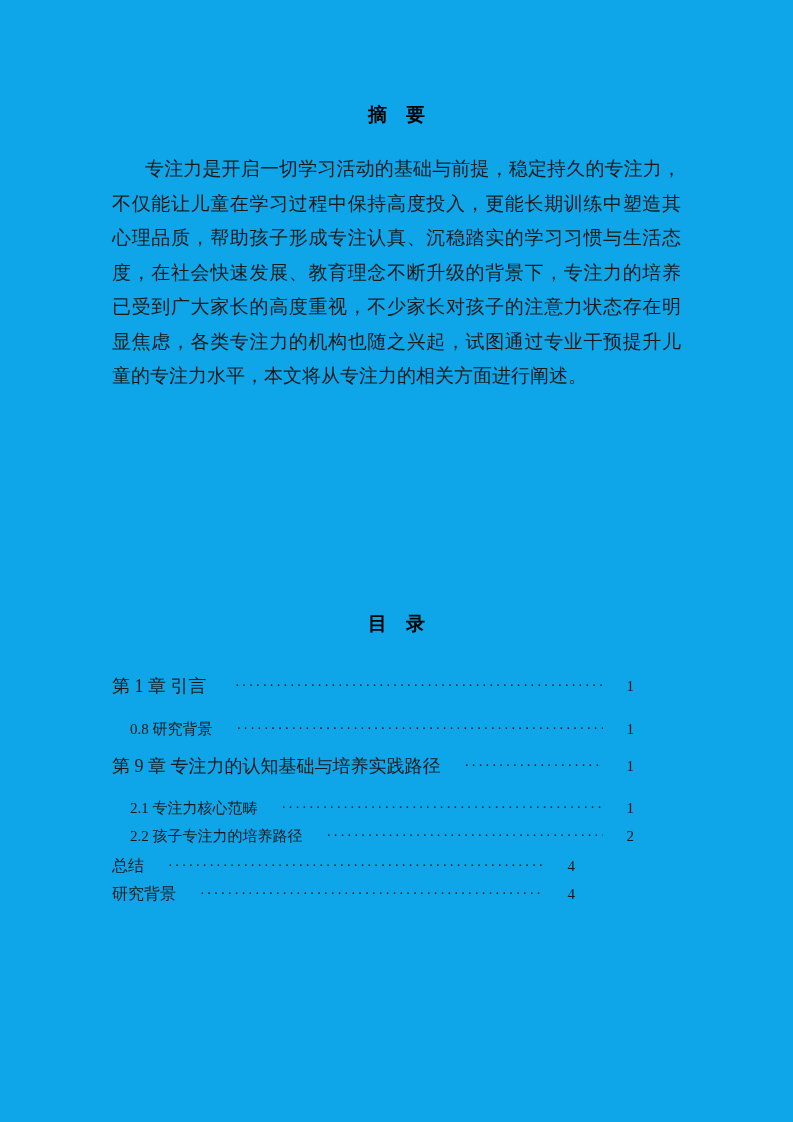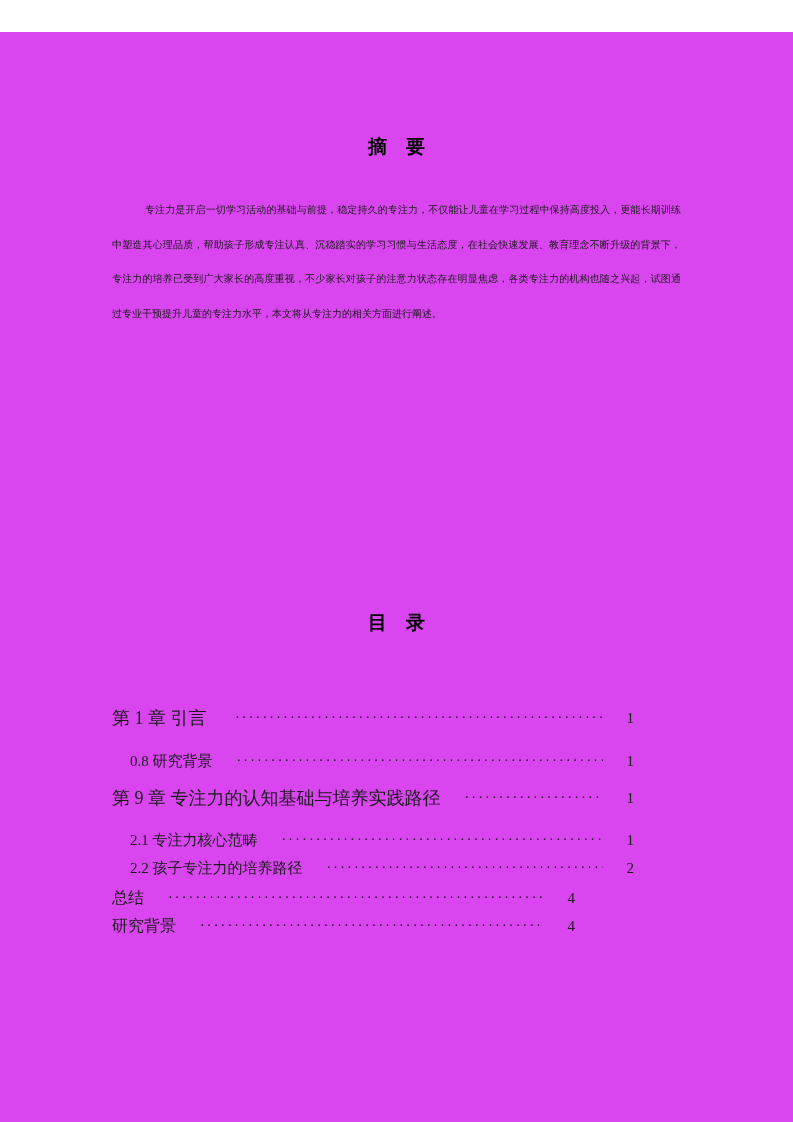--- a/index.html
+++ b/index.html
@@ -11,45 +11,44 @@
     height: 1122px;
     background: #ffffff;
     position: relative;
     overflow: hidden;
     font-family: "Liberation Serif", "DejaVu Serif", serif;
     color: #1a1a1a;
   }
   .doc-page {
     position: absolute;
     inset: 0;
-    background: #d946ef;
-    margin-top: 32px;
+    background: #0ea5e9;
   }
   .center-title {
     position: absolute;
     left: 0;
     width: 100%;
     text-align: center;
     font-size: 19px;
     font-weight: bold;
     color: #000000;
     line-height: 26px;
     margin: 0;
     white-space: pre;
   }
   .abstract-title { top: 102px; }
-  .toc-title     { top: 578px; }
+  .toc-title     { top: 611px; }
 
   .abstract-paragraph {
     position: absolute;
-    top: 161px;
+    top: 152px;
     left: 112px;
     width: 569px;
     margin: 0;
-    font-size: 10px;
+    font-size: 19px;
     line-height: 34.5px;
     text-align: justify;
     text-indent: 33px;
     color: #1a1a1a;
   }
 
   .toc {
     position: absolute;
     top: 671px;
     left: 112px;

